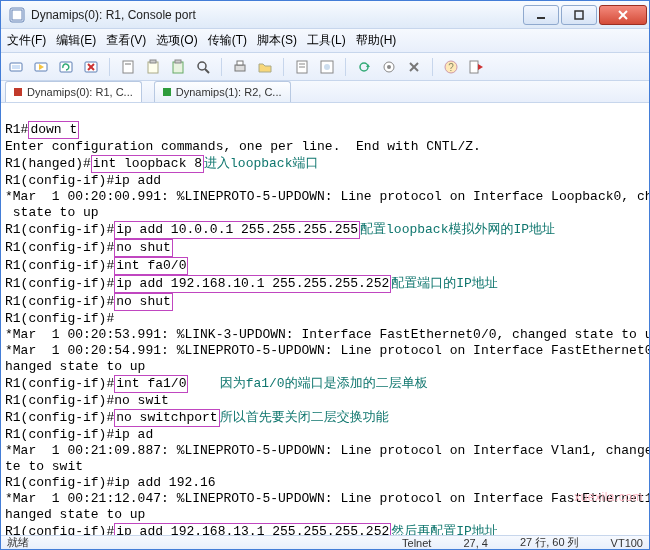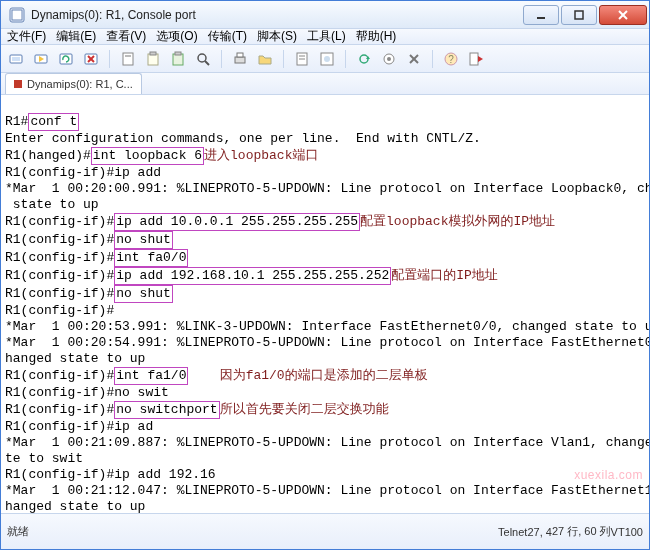--- a/index.html
+++ b/index.html
@@ -4,35 +4,35 @@
 <style>
 * { margin: 0; padding: 0; box-sizing: border-box; }
 html, body { width: 650px; height: 550px; overflow: hidden; font-family: "Microsoft YaHei", Tahoma, sans-serif; font-size: 12px; }
 .window { width: 650px; height: 550px; border: 1px solid #437dd7; background: #fff; display: flex; flex-direction: column; }
 .titlebar { height: 28px; background: linear-gradient(#f8fbff,#dfeaf8); border-bottom: 1px solid #c7d6ec; display: flex; align-items: center; padding: 3px 2px; }
 .titlebar .appicon { width: 16px; height: 16px; margin: 0 6px; display: inline-flex; }
 .titlebar .title { flex: 1; font-size: 12px; color: #222; }
 .winbtns { display: flex; gap: 0; }
 .winbtn { width: 36px; height: 20px; border: 1px solid #8fa9ce; border-radius: 3px; margin-left: 2px; display: flex; align-items: center; justify-content: center; background: linear-gradient(#f3f7ff,#d7e4f6); }
 .winbtn.close { width: 48px; background: linear-gradient(#f48a7d,#d44b38); border-color: #9a2f22; color: #fff; }
-.menubar { height: 16px; background: linear-gradient(#f6f9fe,#e8effb); border-bottom: 1px solid #c7d6ec; display: flex; align-items: center; padding: 0 6px; gap: 10px; color: #000; }
+.menubar { height: 24px; background: linear-gradient(#f6f9fe,#e8effb); border-bottom: 1px solid #c7d6ec; display: flex; align-items: center; padding: 0 6px; gap: 10px; color: #000; }
 .menuitem { cursor: default; }
 .toolbar { height: 28px; background: linear-gradient(#f6f9fe,#e8effb); border-bottom: 1px solid #c7d6ec; display: flex; align-items: center; padding: 0 6px; gap: 7px; }
 .tbtn { width: 18px; height: 18px; display: flex; align-items: center; justify-content: center; }
 .tsep { width: 1px; height: 18px; background: #c7d6ec; margin: 0 2px; }
 .tabbar { height: 22px; background: linear-gradient(#f6f9fe,#e8effb); border-bottom: 1px solid #c7d6ec; display: flex; align-items: stretch; padding: 0 4px; gap: 12px; }
 .tab { display: flex; align-items: center; padding: 0 8px; border: 1px solid #b8c9e2; border-bottom: none; border-radius: 3px 3px 0 0; background: linear-gradient(#fdfeff,#e9f0fa); font-size: 11px; color: #333; }
 .tab.active { background: #fff; font-weight: normal; }
 .tab .redsq { width: 8px; height: 8px; background: #c13a2a; margin-right: 5px; }
 .tab .greensq { width: 8px; height: 8px; background: #2e9c3b; margin-right: 5px; }
 .terminal { flex: 1; background: #fff; font-family: "SimSun","Courier New",monospace; font-size: 13px; color: #000; line-height: 16px; padding: 2px 4px; overflow: hidden; position: relative; white-space: pre; }
 .box { border: 1px solid #c046c0; padding: 0 1px; display: inline-block; }
-.ann { color: #7f1d1d; }
+.ann { color: #0f766e; }
 .watermark { position: absolute; right: 6px; bottom: 30px; color: #ffb9c6; font-family: sans-serif; font-size: 12px; letter-spacing: 0.5px; pointer-events: none; }
-.statusbar { height: 36px; background: linear-gradient(#f6f9fe,#e8effb); border-top: 1px solid #c7d6ec; display: flex; align-items: center; font-size: 11px; color: #333; padding: 0 6px; gap: 0; }
+.statusbar { height: 14px; background: linear-gradient(#f6f9fe,#e8effb); border-top: 1px solid #c7d6ec; display: flex; align-items: center; font-size: 11px; color: #333; padding: 0 6px; gap: 32px; }
 .statusbar .spacer { flex: 1; }
 svg { display: block; }
 </style>
 </head>
 <body>
 
 <div class="window">
 
   <div class="titlebar">
     <span class="appicon">
@@ -182,26 +182,30 @@
           <polygon points="10,5 15,8 10,11" fill="#c33"></polygon>
         </svg>
       </span>
   </div>
 
   <div class="tabbar">
     <div class="tab active">
         <span class="redsq"></span>
         <span>Dynamips(0): R1, C...</span>
       </div>
+    <div class="tab">
+        <span class="greensq"></span>
+        <span>Dynamips(1): R2, C...</span>
+      </div>
   </div>
 
   <div class="terminal">
-<span>R1#</span><span class="box">conf t</span>
+<span>R1#</span><span class="box">down t</span>
 <span>Enter configuration commands, one per line.  End with CNTL/Z.</span>
-<span>R1(hanged)#</span><span class="box">int loopback 6</span><span class="ann">进入loopback端口</span>
+<span>R1(hanged)#</span><span class="box">int loopback 8</span><span class="ann">进入loopback端口</span>
 <span>R1(config-if)#ip add</span>
 <span>*Mar  1 00:20:00.991: %LINEPROTO-5-UPDOWN: Line protocol on Interface Loopback0, changed</span>
 <span> state to up</span>
 <span>R1(config-if)#</span><span class="box">ip add 10.0.0.1 255.255.255.255</span><span class="ann">配置loopback模拟外网的IP地址</span>
 <span>R1(config-if)#</span><span class="box">no shut</span>
 <span>R1(config-if)#</span><span class="box">int fa0/0</span>
 <span>R1(config-if)#</span><span class="box">ip add 192.168.10.1 255.255.255.252</span><span class="ann">配置端口的IP地址</span>
 <span>R1(config-if)#</span><span class="box">no shut</span>
 <span>R1(config-if)#</span>
 <span>*Mar  1 00:20:53.991: %LINK-3-UPDOWN: Interface FastEthernet0/0, changed state to up</span>

